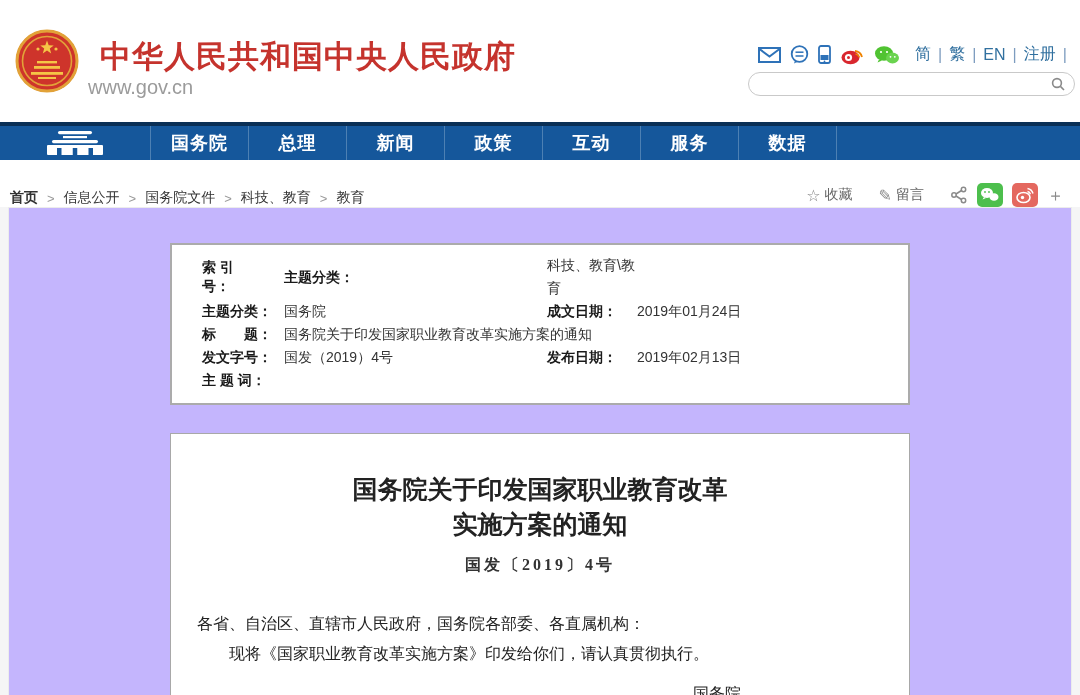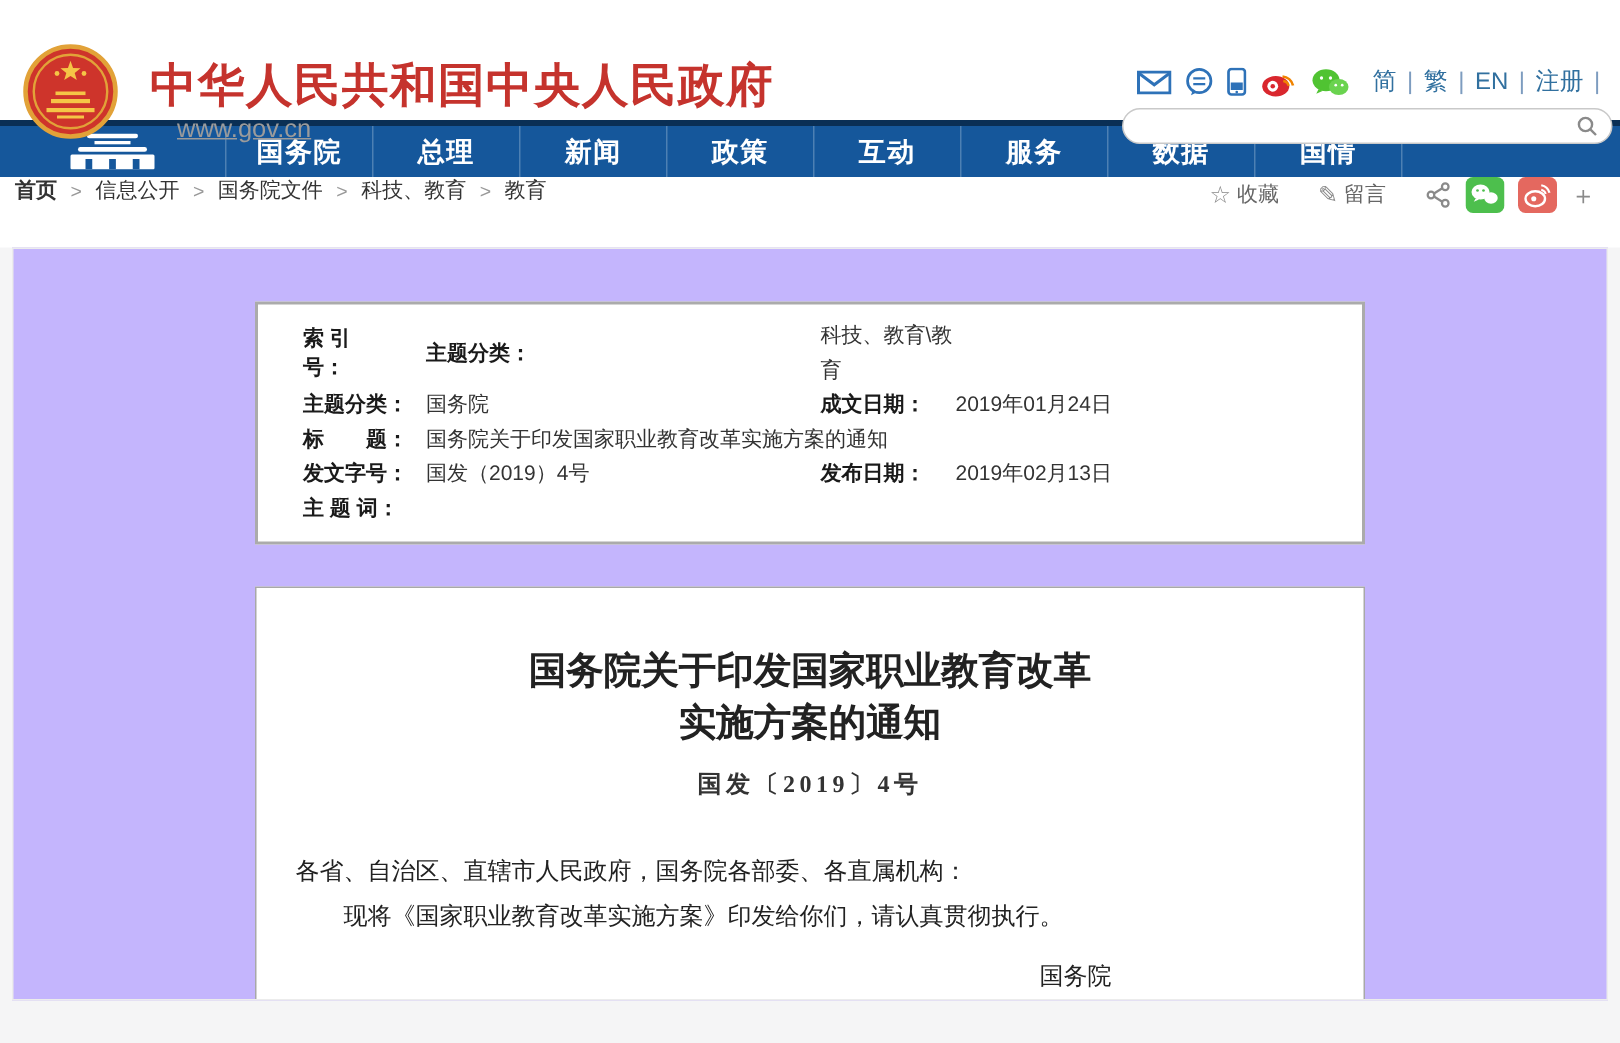--- a/index.html
+++ b/index.html
@@ -1,42 +1,42 @@
 <!DOCTYPE html>
 <html><head>
 <meta charset="utf-8">
 <style>
   * { margin:0; padding:0; box-sizing:border-box; }
   html,body { width:1080px; height:695px; overflow:hidden; }
   body { background:#f5f5f6; font-family:"Liberation Sans","DejaVu Sans",sans-serif; }
 
   
-  .site-header { position:relative; height:80px; background:#fff; }
+  .site-header { position:relative; height:122px; background:#fff; }
   .emblem { position:absolute; left:14px; top:28px; width:66px; height:66px; }
   .site-title { position:absolute; left:100px; top:36px; font-size:31px; font-weight:700; color:#c5332d; letter-spacing:1px; }
-  .site-url { position:absolute; left:118px; top:76px; font-size:17px; color:#9b9b9b;text-decoration:underline; }
+  .site-url { position:absolute; left:88px; top:76px; font-size:20px; color:#9b9b9b; }
 
   .quick-icons { position:absolute; top:44px; left:758px; display:flex; align-items:center; gap:9px; }
   .quick-icons .qi { display:inline-flex; align-items:center; cursor:pointer; }
   .lang { display:flex; align-items:center; font-size:16px; color:#31709f; margin-left:6px; white-space:nowrap; }
   .lang a { color:#31709f; text-decoration:none; cursor:pointer; }
   .lang .sep { color:#7d9cbf; margin:0 7px; }
 
   .searchbox { position:absolute; top:72px; left:748px; width:327px; height:24px; border:1px solid #c9c9c9; border-radius:13px; background:#fff; display:flex; align-items:center; }
   .searchbox input { flex:1; border:none; outline:none; background:transparent; padding:0 10px; font-size:13px; color:#333; }
   .searchbox .mag { margin-right:9px; display:inline-flex; cursor:pointer; }
 
   
   .main-nav { display:flex; height:38px; background:#15579b; border-top:4px solid #0a2f55; }
   .nav-home { width:150px; display:flex; align-items:center; justify-content:center; cursor:pointer; }
   .nav-item { width:98px; display:flex; align-items:center; justify-content:center; color:#fff; font-size:18px; font-weight:700; border-left:1px solid #4d80b3; cursor:pointer; letter-spacing:1px; }
   .nav-filler { flex:1; border-left:1px solid #4d80b3; }
 
   
-  .crumb-row { height:47px; background:#fff; display:flex; align-items:flex-start; padding:0 16px 0 10px;gap:28px; }
+  .crumb-row { height:47px; background:#fff; display:flex; align-items:flex-end; padding:0 16px 0 10px;gap:28px; }
   .breadcrumb { display:flex; align-items:center; font-size:14px; color:#333; }
   .breadcrumb .bc { cursor:pointer; }
   .breadcrumb .bc.home { font-weight:700; }
   .breadcrumb .bc-sep { color:#999; margin:0 9px; font-size:13px; }
   .page-tools { margin-left:auto; display:flex; align-items:center; gap:9px; color:#777; font-size:14px; }
   .tool { display:inline-flex; align-items:center; gap:4px; cursor:pointer; color:#666; }
   .tool .glyph { font-size:16px; color:#8a8a8a; }
   .tools-gap { width:8px; }
   .badge { width:26px; height:24px; display:inline-flex; cursor:pointer; }
   .plus-glyph { font-size:17px; color:#8a8a8a; cursor:pointer; }
@@ -159,21 +159,20 @@
         <rect x="45.5" y="17" width="4.5" height="7" fill="#15579b"></rect>
       </svg>
     </div>
     <div class="nav-item">国务院</div>
     <div class="nav-item">总理</div>
     <div class="nav-item">新闻</div>
     <div class="nav-item">政策</div>
     <div class="nav-item">互动</div>
     <div class="nav-item">服务</div>
     <div class="nav-item">数据</div>
-    <div class="nav-item">国情</div>
     <div class="nav-filler"></div>
   </nav>
 
   <div class="crumb-row">
     <div class="breadcrumb">
       <span class="bc home">首页</span>
       <span class="bc-sep">&gt;</span>
       <span class="bc">信息公开</span>
       <span class="bc-sep">&gt;</span>
       <span class="bc">国务院文件</span>

